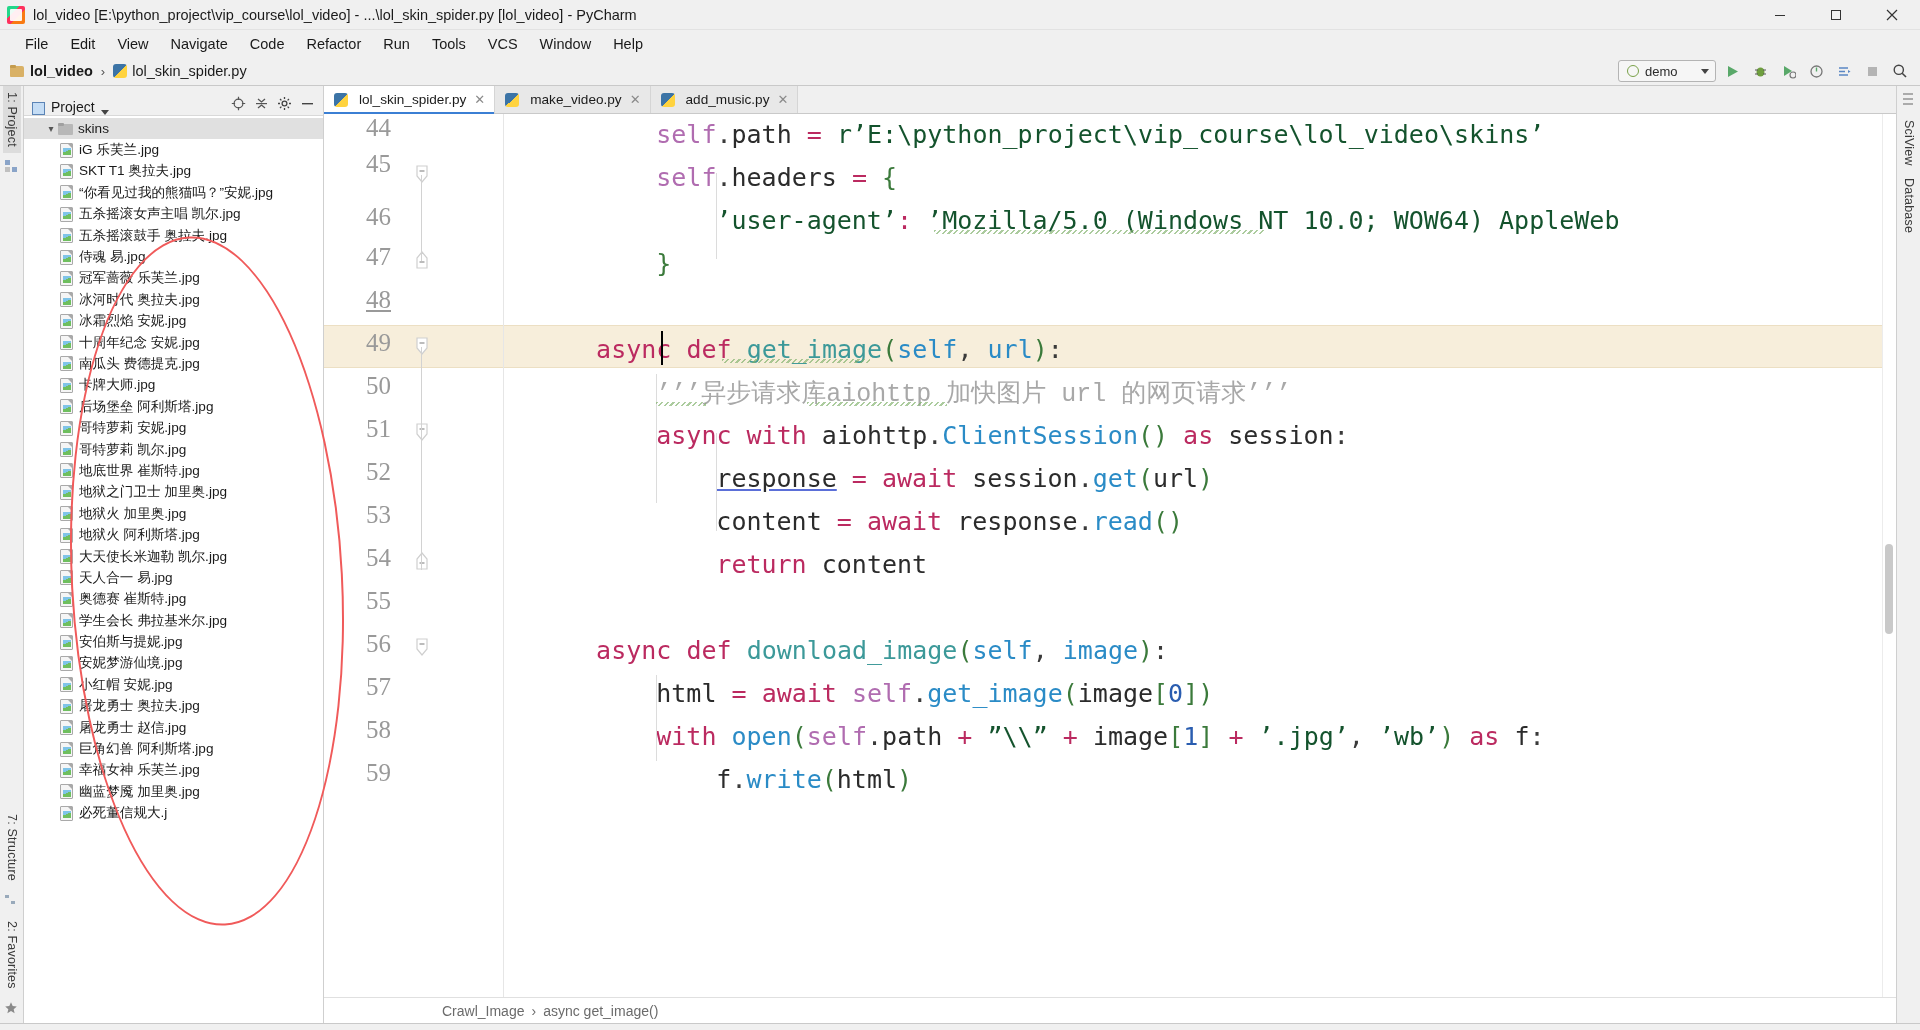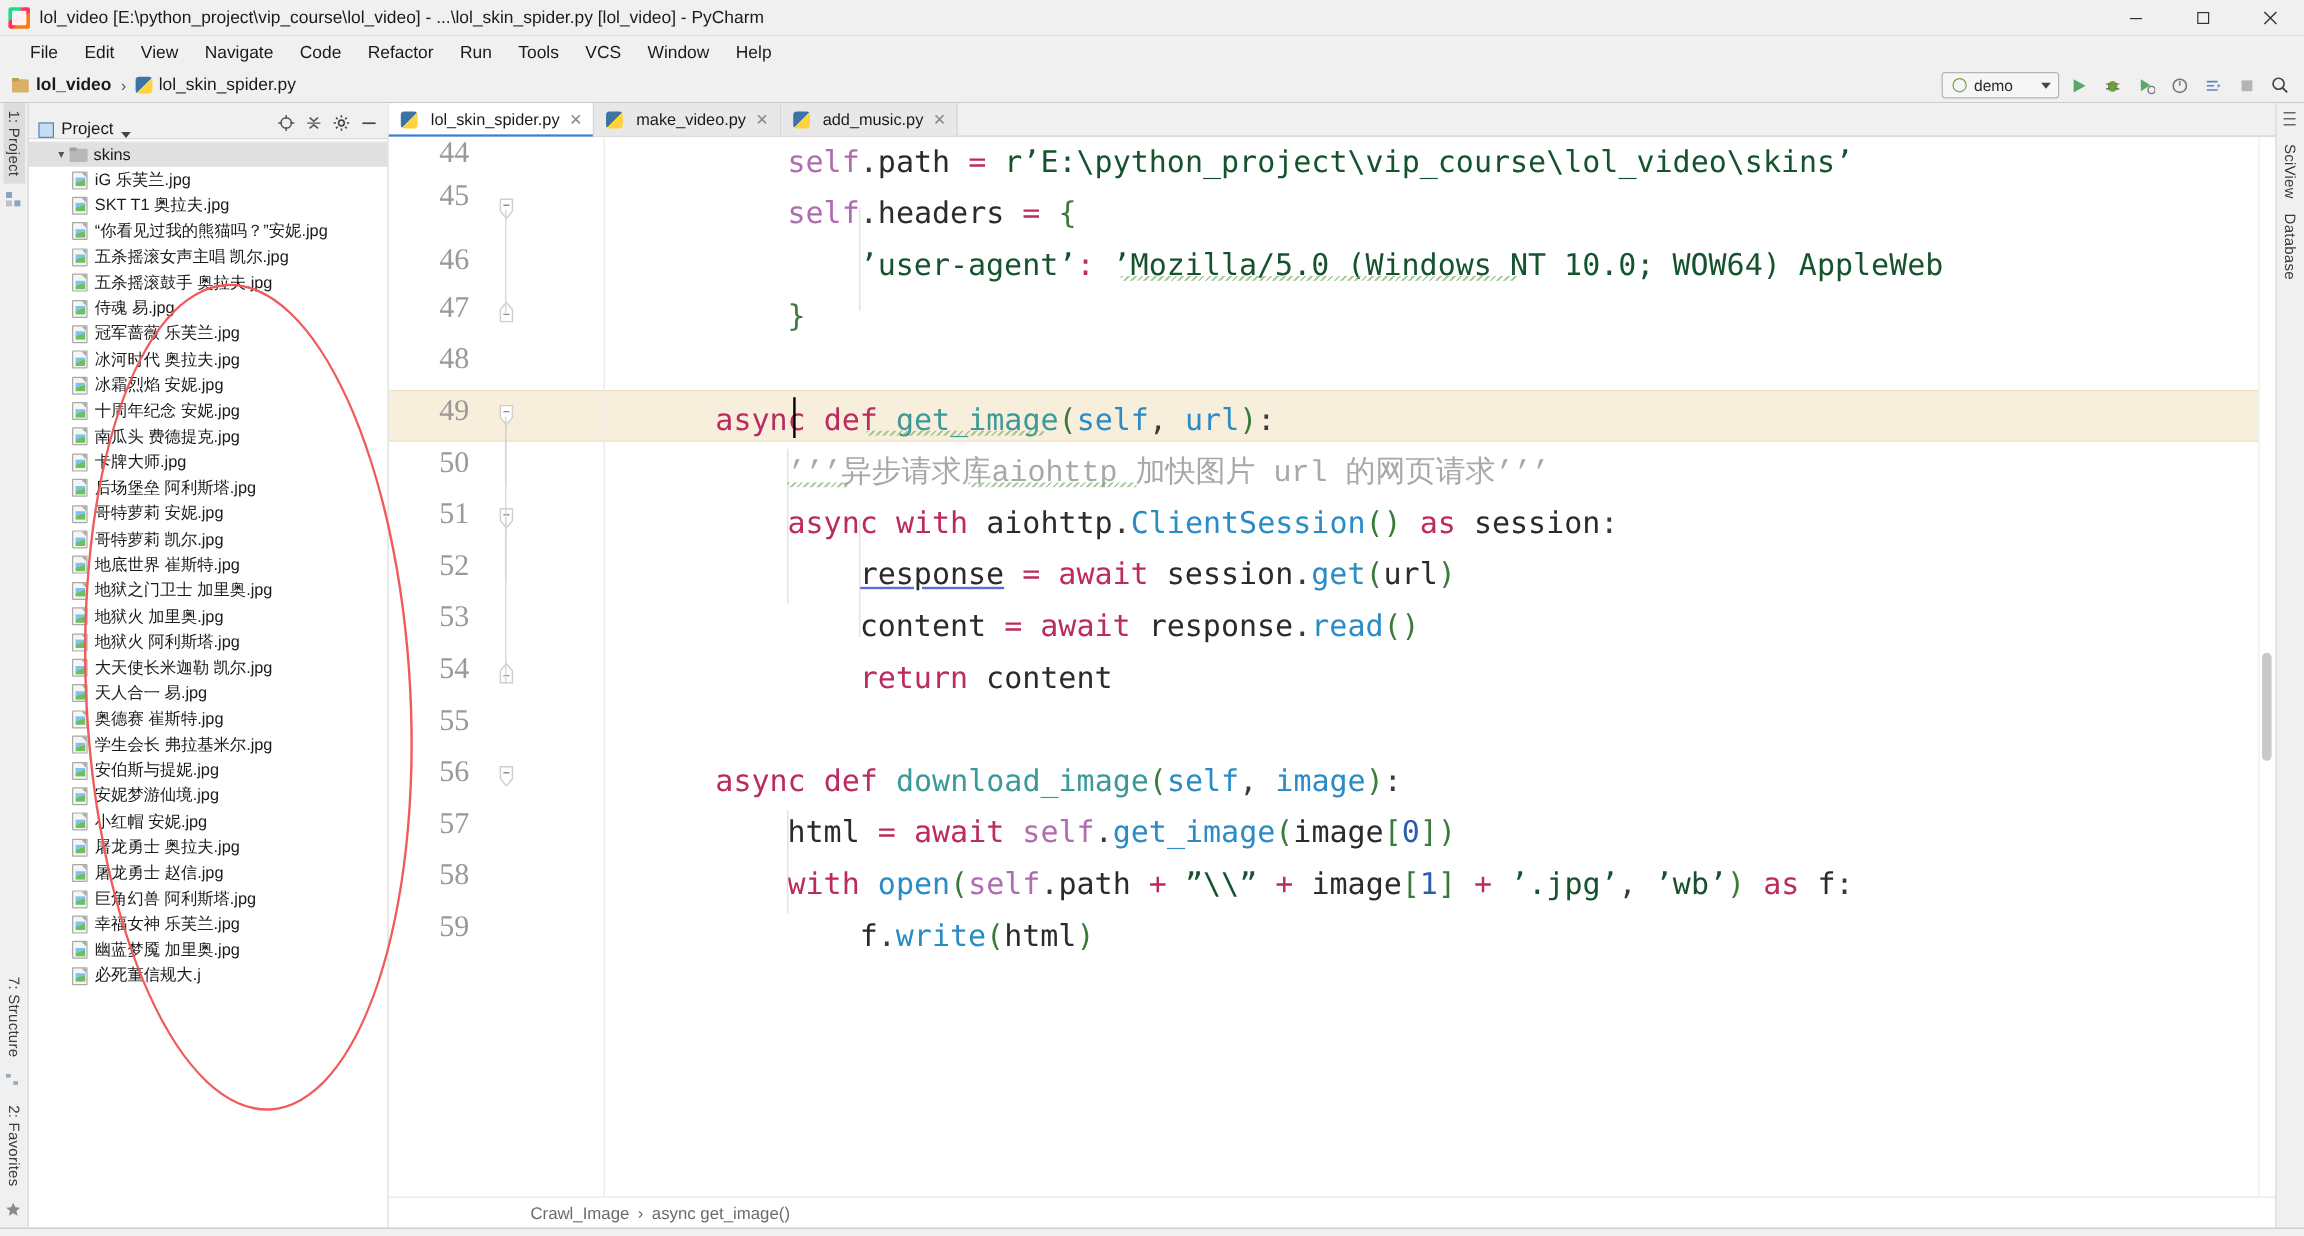--- a/index.html
+++ b/index.html
@@ -596,21 +596,21 @@
             </svg>
           </div>
           <div class="lnum" style="top: 89px;">46</div>
           <div class="lnum" style="top: 129px;">47</div>
           <div class="fold" style="top: 136px;">
             <svg width="20" height="20" viewBox="0 0 20 20">
               <path d="M10 2l5 6v10H5V8z" fill="#fff" stroke="#cfcfcf" stroke-width="1.2"></path>
               <path d="M7.5 12h5" stroke="#8f8f8f" stroke-width="1.2"></path>
             </svg>
           </div>
-          <div class="lnum" style="top: 172px;">48</div>
+          <div class="lnum" style="top: 172px; text-decoration: underline;">48</div>
           <div class="hl-row" style="top: 211px; left: 0px; right: 0px;"></div>
           <div class="lnum" style="top: 215px;">49</div>
           <div class="fold" style="top: 222px;">
             <svg width="20" height="20" viewBox="0 0 20 20">
               <path d="M5 2h10v10l-5 6-5-6z" fill="#fff" stroke="#cfcfcf" stroke-width="1.2"></path>
               <path d="M7.5 7h5" stroke="#8f8f8f" stroke-width="1.2"></path>
             </svg>
           </div>
           <div class="lnum" style="top: 258px;">50</div>
           <div class="lnum" style="top: 301px;">51</div>

